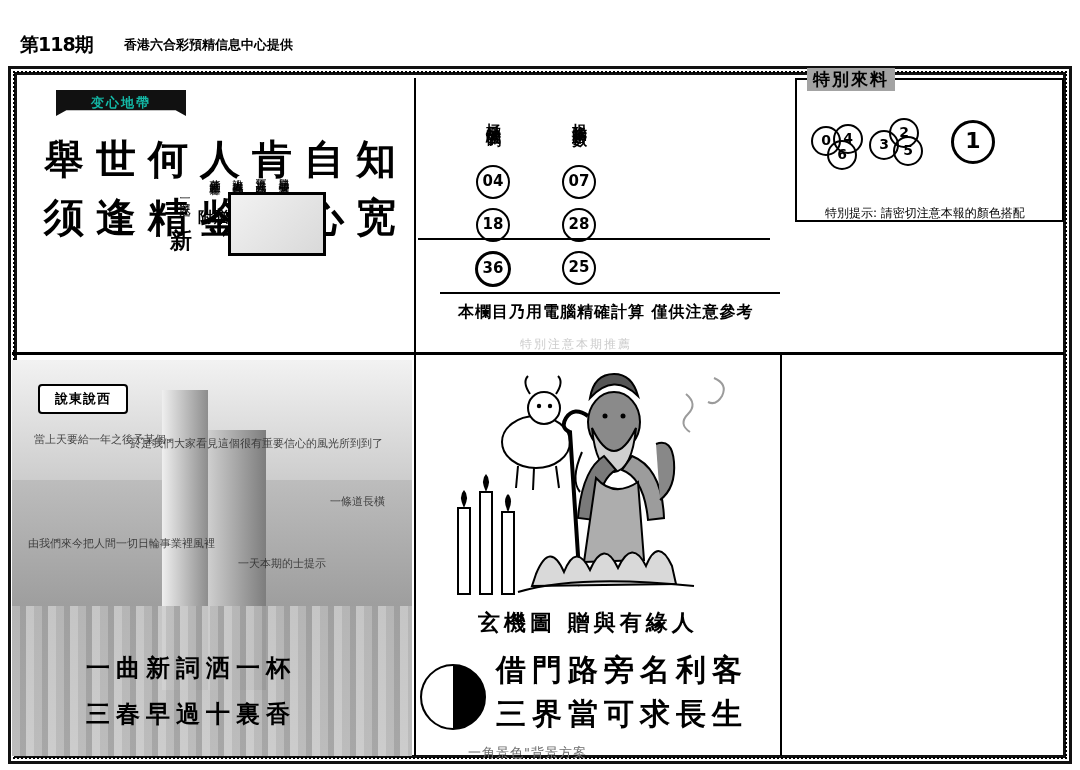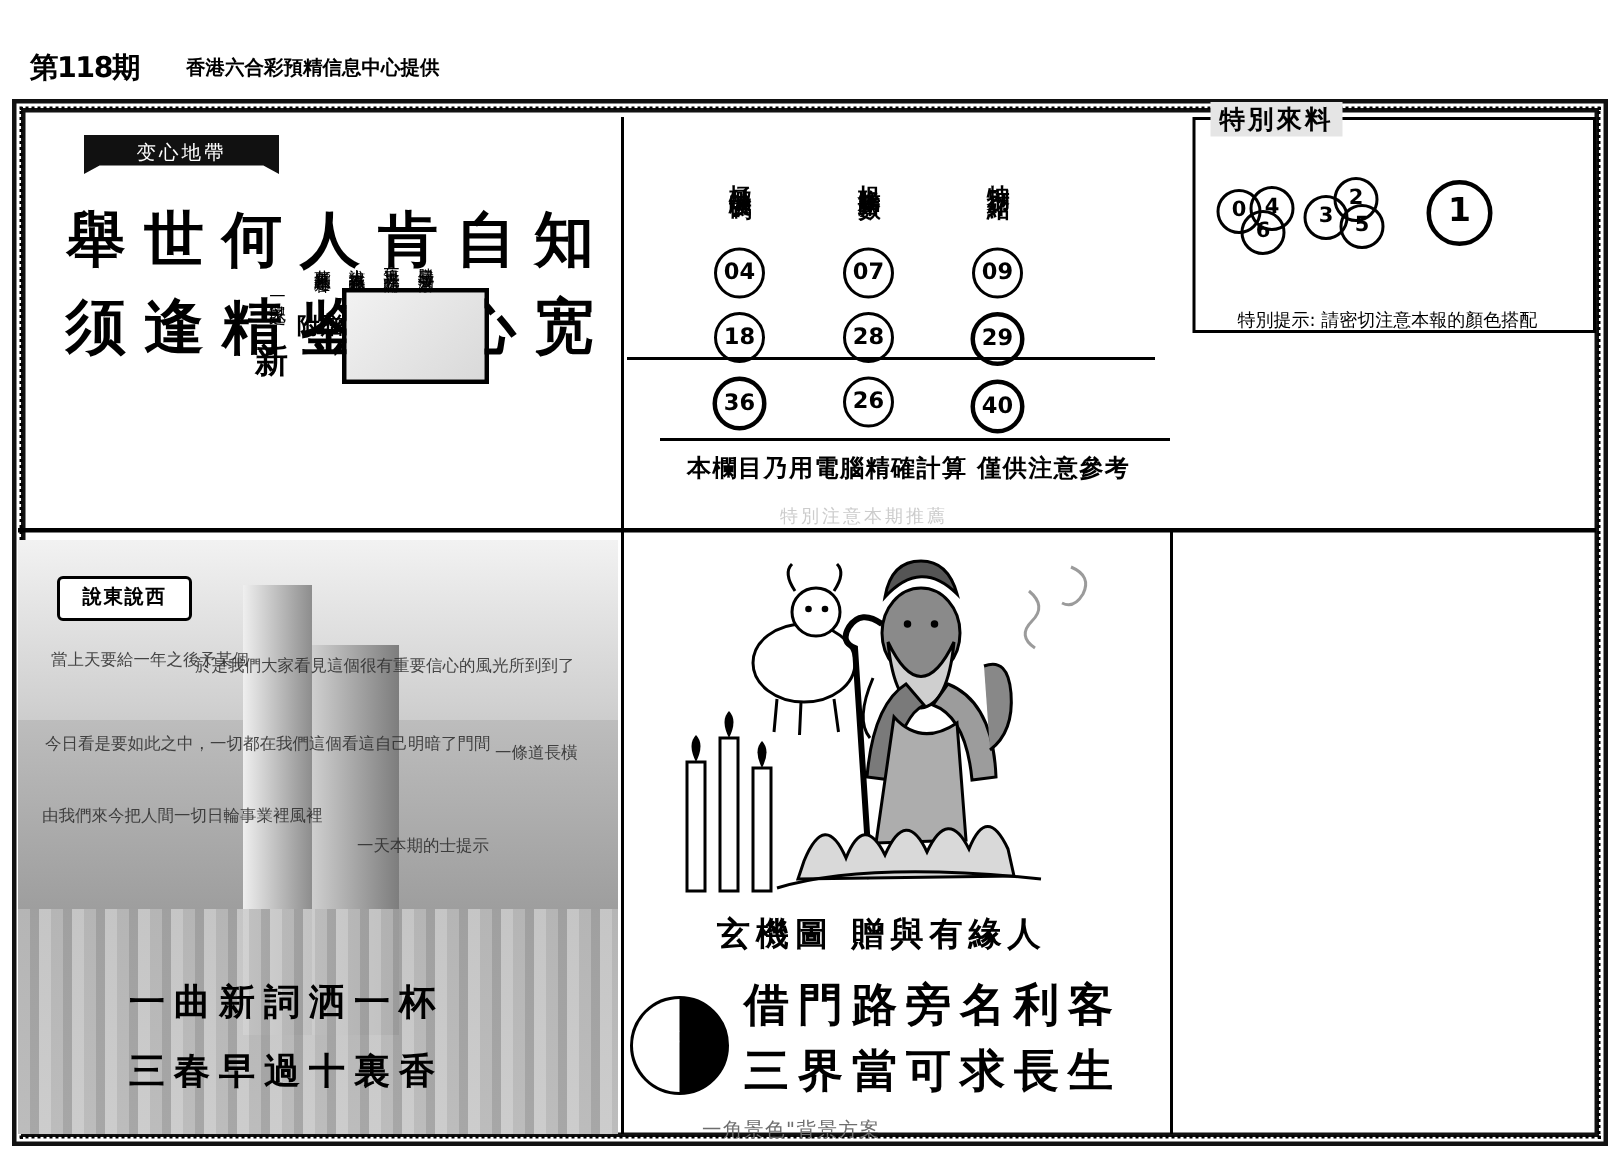--- a/index.html
+++ b/index.html
@@ -16,21 +16,21 @@
 
   
   #frame{position:absolute;left:8px;top:66px;width:1064px;height:698px;
          border:9px solid #111;border-style:double;box-sizing:border-box;}
   #frame:before{content:"";position:absolute;left:-4px;top:-4px;right:-4px;bottom:-4px;
          border:2px dotted #000;}
 
   
   #verse-panel{position:absolute;left:24px;top:78px;width:380px;height:270px;}
   #banner{position:absolute;left:32px;top:12px;width:130px;height:26px;background:#111;
-          color:#ffffff;font-size:13px;font-weight:normal;text-align:center;line-height:26px;
+          color:#14b8a6;font-size:13px;font-weight:bold;text-align:center;line-height:26px;
           letter-spacing:2px;
           clip-path:polygon(0 0,100% 0,100% 100%,92% 78%,8% 78%,0 100%);}
   .verse-line{position:absolute;left:20px;font-size:40px;font-weight:bold;letter-spacing:12px;
               font-family:"DejaVu Serif","Liberation Serif",serif;white-space:nowrap;}
   #verse1{top:54px;}
   #verse2{top:112px;}
 
   
   #vcols{position:absolute;left:60px;top:170px;width:230px;height:110px;
          display:flex;flex-direction:row-reverse;gap:10px;}
@@ -57,21 +57,21 @@
   #calcnote{position:absolute;left:458px;top:302px;font-size:16px;font-weight:bold;letter-spacing:1px;}
   #faint{position:absolute;left:520px;top:336px;font-size:12px;color:#cccccc;letter-spacing:2px;}
 
   
   .hline{position:absolute;background:#000;height:2px;}
   .vline{position:absolute;background:#000;width:2px;}
 
   
   #special{position:absolute;left:795px;top:78px;width:265px;height:140px;
            border:2px solid #000;}
-  #special-title{position:absolute;left:10px;top:-12px;background:#e5e5e5;padding:0 6px;
+  #special-title{position:absolute;left:10px;top:-12px;background:#a3a3a3;padding:0 6px;
                  font-size:17px;font-weight:bold;letter-spacing:2px;}
   #sp-balls{position:absolute;left:14px;top:38px;width:236px;height:50px;}
   .spb{position:absolute;border:2px solid #000;border-radius:50%;text-align:center;font-weight:bold;}
   #sp-hint{position:absolute;left:28px;top:108px;font-size:12px;letter-spacing:0px;white-space:nowrap;margin-top:17px;}
 
   
   #photo{position:absolute;left:12px;top:360px;width:400px;height:396px;
          background:linear-gradient(180deg,#d8d8d8 0%,#bdbdbd 30%,#9e9e9e 62%,#cfcfcf 100%);
          overflow:hidden;}
   #photo .tower{position:absolute;left:150px;top:30px;width:46px;height:300px;
@@ -147,27 +147,21 @@
   <div class="numcol" id="col0">
     <div class="head">極品號碼</div>
     <div class="ball">04</div>
     <div class="ball">18</div>
     <div class="ball bold">36</div>
   </div>
   <div class="numcol" id="col1">
     <div class="head">捉膽路數</div>
     <div class="ball">07</div>
     <div class="ball">28</div>
-    <div class="ball">26</div>
-  </div>
-  <div class="numcol" id="col2">
-    <div class="head">特別介紹</div>
-    <div class="ball">09</div>
-    <div class="ball bold">29</div>
-    <div class="ball bold">40</div>
+    <div class="ball">25</div>
   </div>
 </div>
 <div id="calcnote">本欄目乃用電腦精確計算 僅供注意參考</div>
 <div id="faint">特別注意本期推薦</div>
 
 <div id="special">
   <div id="special-title">特別來料</div>
   <div id="sp-balls">
     <div class="spb" style="left:0px;  top:8px; width:26px;height:26px;font-size:14px;line-height:25px;">0</div>
     <div class="spb" style="left:22px; top:6px; width:26px;height:26px;font-size:14px;line-height:25px;">4</div>
@@ -181,21 +175,20 @@
 </div>
 
 <div id="photo">
   <div class="sky"></div>
   <div class="tower"></div>
   <div class="tower2"></div>
   <div class="city"></div>
   <div id="bubble">說東說西</div>
   <div class="hw" style="left:22px;top:72px;">當上天要給一年之後予某個</div>
   <div class="hw" style="left:118px;top:76px;">於是我們大家看見這個很有重要信心的風光所到到了</div>
-  <div class="hw" style="left:18px;top:128px;">今日看是要如此之中，一切都在我們這個看這自己明暗了門間</div>
   <div class="hw" style="left:318px;top:134px;">一條道長橫</div>
   <div class="hw" style="left:16px;top:176px;">由我們來今把人間一切日輪事業裡風裡</div>
   <div class="hw" style="left:226px;top:196px;">一天本期的士提示</div>
   <div id="photo-verse1">一曲新詞洒一杯</div>
   <div id="photo-verse2">三春早過十裏香</div>
 </div>
 
 <div id="cartoon">
   <svg width="360" height="290" viewBox="0 0 360 290">
 

